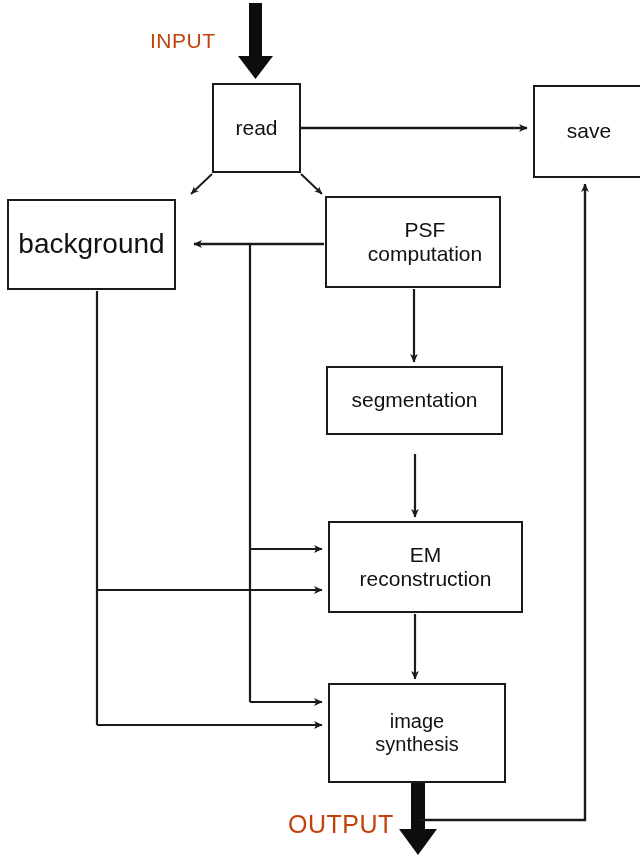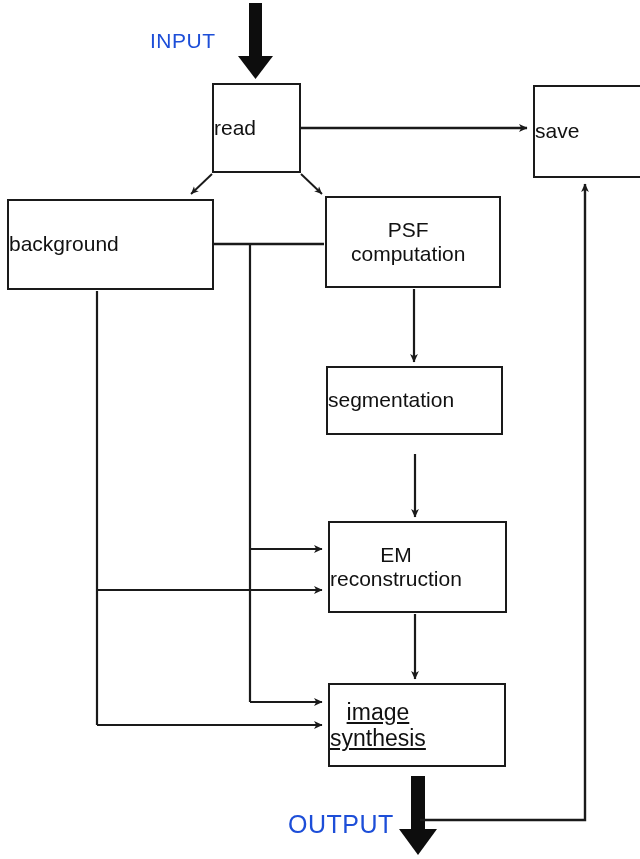--- a/index.html
+++ b/index.html
@@ -24,33 +24,34 @@
     width: 640px;
     height: 859px;
   }
   .node-box {
     position: absolute;
     box-sizing: border-box;
     border: 2px solid #1a1a1a;
     background: #ffffff;
     display: flex;
     align-items: center;
+    justify-content: center;
     text-align: center;
     color: #111111;
     font-family: "Liberation Sans", sans-serif;
     line-height: 1.15;
     white-space: pre-line;
   }
   .node-label {
     display: block;
     white-space: pre-line;
   }
   .io-label {
     position: absolute;
-    color: #1d4ed8;
+    color: #c2410c;
     font-family: "Liberation Sans", sans-serif;
     letter-spacing: 0.5px;
     white-space: nowrap;
   }
 </style>
 </head>
 <body>
 
 <div id="canvas">
 
@@ -100,39 +101,39 @@
   </svg>
 
   <div class="node-box" style="left:212px; top:83px; width:89px; height:90px; font-size:21px;">
     <span class="node-label">read</span>
   </div>
 
   <div class="node-box" style="left:533px; top:85px; width:112px; height:93px; font-size:21px;">
     <span class="node-label">save</span>
   </div>
 
-  <div class="node-box" style="left:7px; top:199px; width:207px; height:91px; font-size:21px;">
+  <div class="node-box" style="left:7px; top:199px; width:169px; height:91px; font-size:28px;">
     <span class="node-label">background</span>
   </div>
 
   <div class="node-box" style="left:325px; top:196px; width:176px; height:92px; font-size:21px;padding-left:24px;">
     <span class="node-label">PSF
 computation</span>
   </div>
 
   <div class="node-box" style="left:326px; top:366px; width:177px; height:69px; font-size:21px;">
     <span class="node-label">segmentation</span>
   </div>
 
-  <div class="node-box" style="left:328px; top:521px; width:179px; height:92px; font-size:21px;">
+  <div class="node-box" style="left:328px; top:521px; width:195px; height:92px; font-size:21px;">
     <span class="node-label">EM
 reconstruction</span>
   </div>
 
-  <div class="node-box" style="left:328px; top:683px; width:178px; height:84px; font-size:23px;text-decoration:underline;">
+  <div class="node-box" style="left:328px; top:683px; width:178px; height:100px; font-size:20px;">
     <span class="node-label">image
 synthesis</span>
   </div>
 
   <div class="io-label" style="left:150px; top:29px; font-size:21px;">INPUT</div>
 
   <div class="io-label" style="left:288px; top:810px; font-size:25px;">OUTPUT</div>
 
 </div>
 

